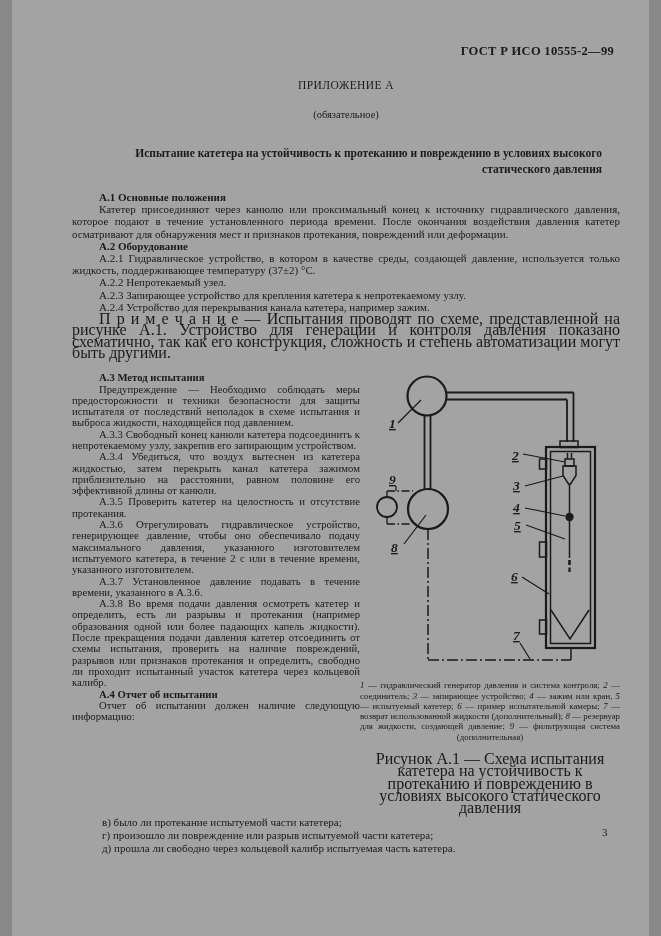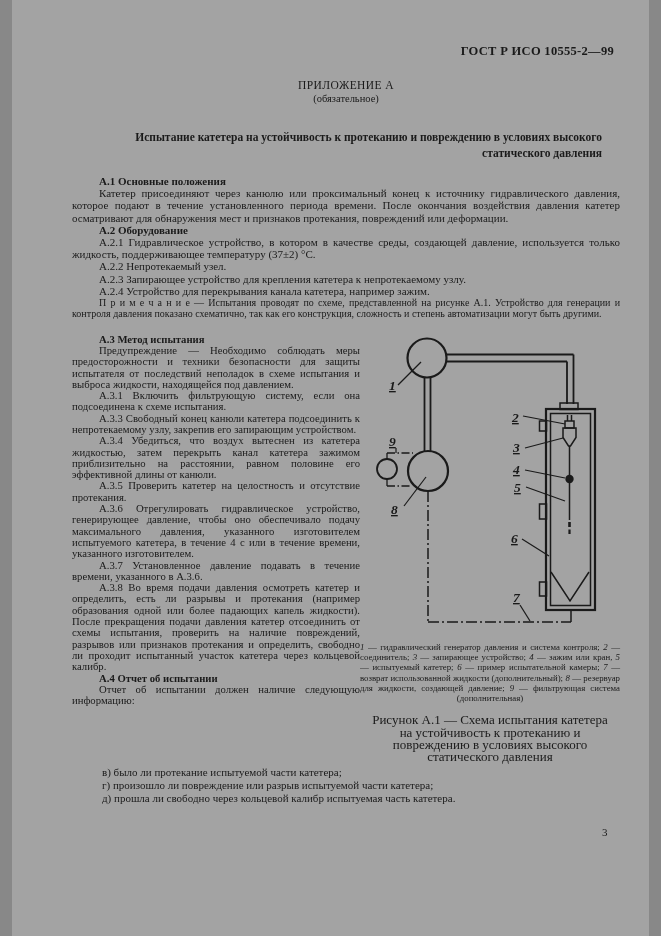--- a/index.html
+++ b/index.html
@@ -7,48 +7,48 @@
     position:relative; width:637px; height:936px; margin:0 auto;
     background:#a3a3a3; color:#1a1a1a;
     font-family:"Liberation Serif","DejaVu Serif",serif;
     overflow:hidden;
   }
   .content { position:absolute; left:60px; top:44px; width:548px; }
 
   .std-header { text-align:right; font-weight:700; font-size:12.5px; letter-spacing:.3px; padding-right:6px; }
 
   .appendix { text-align:center; margin-top:20px; font-size:11.5px; line-height:13px; letter-spacing:.4px; }
-  .appendix-note { font-size:10.5px; letter-spacing:0; margin-top:0; }
+  .appendix-note { font-size:10.5px; letter-spacing:0; margin-top:16px; }
 
   .doc-title { text-align:right; font-weight:700; font-size:11.5px; line-height:16px; margin-top:24px; padding:0 18px; }
 
   .body-text { font-size:11px; line-height:12.2px; text-align:justify; hyphens:auto; }
   .body-text p, .col-left p { margin:0; text-indent:27px; }
   .sec-heading { font-weight:700; text-indent:27px; margin:0; }
   .mt { margin-top:14px; }
 
-  .note-paragraph { font-size:10px; line-height:11.3px; text-align:justify; text-indent:27px; margin:0; }
+  .note-paragraph { font-size:16px; line-height:11.3px; text-align:justify; text-indent:27px; margin:0; }
 
   .columns { display:flex; margin-top:14px; }
   .col-left { width:288px; font-size:10.7px; line-height:11.3px; text-align:justify; hyphens:auto; }
   .col-right { width:260px; }
 
   .figure-svg { display:block; }
   .figure-svg .pipe { stroke:#1a1a1a; stroke-width:1.8; fill:none; }
   .figure-svg .thick { stroke:#1a1a1a; stroke-width:2.2; fill:none; }
   .figure-svg .thin  { stroke:#1a1a1a; stroke-width:1.5; fill:none; }
   .figure-svg .leader{ stroke:#1a1a1a; stroke-width:1.2; fill:none; }
   .figure-svg .dashdot{ stroke:#1a1a1a; stroke-width:1.5; fill:none; stroke-dasharray:11 3 2 3; }
   .figure-svg .dashdot2{ stroke:#1a1a1a; stroke-width:1.3; fill:none; stroke-dasharray:8 2.5 1.5 2.5; }
   .figure-svg text { font-family:"Liberation Serif","DejaVu Serif",serif; font-size:13.5px; font-weight:700; font-style:italic; fill:#1a1a1a; text-decoration:underline; }
 
   .legend { font-size:8.8px; line-height:10.3px; text-align:justify; text-align-last:center; margin-top:2px; }
   .legend i { font-style:italic; }
 
-  .figure-caption { text-align:center; font-size:13px; line-height:12.3px; margin-top:11px; padding:0 8px; }
+  .figure-caption { text-align:center; font-size:16px; line-height:12.3px; margin-top:11px; padding:0 8px; }
 
   .report-list { margin-top:2px; font-size:11px; line-height:13px; }
   .report-list p { margin:0; text-indent:30px; }
 
   .page-num { position:absolute; top:826px; left:590px; font-size:11px; }
 </style>
 </head>
 <body>
 
 <div class="page">
@@ -71,25 +71,24 @@
       <p>А.2.2 Непротекаемый узел.</p>
       <p>А.2.3 Запирающее устройство для крепления катетера к непротекаемому узлу.</p>
       <p>А.2.4 Устройство для перекрывания канала катетера, например зажим.</p>
       <p class="note-paragraph">П р и м е ч а н и е — Испытания проводят по схеме, представленной на рисунке А.1. Устройство для генерации и контроля давления показано схематично, так как его конструкция, сложность и степень автоматизации могут быть другими.</p>
     </div>
 
     <div class="columns">
       <div class="col-left">
         <p class="sec-heading">А.3 Метод испытания</p>
         <p>Предупреждение — Необходимо соблюдать меры предосторожности и техники безопасности для защиты испытателя от последствий неполадок в схеме испытания и выброса жидкости, находящейся под давлением.</p>
-        <p>А.3.1 Включить фильтрующую систему, если она подсоединена к схеме испытания.</p>
         <p>А.3.3 Свободный конец канюли катетера подсоединить к непротекаемому узлу, закрепив его запирающим устройством.</p>
         <p>А.3.4 Убедиться, что воздух вытеснен из катетера жидкостью, затем перекрыть канал катетера зажимом приблизительно на расстоянии, равном половине его эффективной длины от канюли.</p>
         <p>А.3.5 Проверить катетер на целостность и отсутствие протекания.</p>
-        <p>А.3.6 Отрегулировать гидравлическое устройство, генерирующее давление, чтобы оно обеспечивало подачу максимального давления, указанного изготовителем испытуемого катетера, в течение 4 с или в течение времени, указанного изготовителем.</p>
+        <p>А.3.6 Отрегулировать гидравлическое устройство, генерирующее давление, чтобы оно обеспечивало подачу максимального давления, указанного изготовителем испытуемого катетера, в течение 2 с или в течение времени, указанного изготовителем.</p>
         <p>А.3.7 Установленное давление подавать в течение времени, указанного в А.3.6.</p>
         <p>А.3.8 Во время подачи давления осмотреть катетер и определить, есть ли разрывы и протекания (например образования одной или более падающих капель жидкости). После прекращения подачи давления катетер отсоединить от схемы испытания, проверить на наличие повреждений, разрывов или признаков протекания и определить, свободно ли проходит испытанный участок катетера через кольцевой калибр.</p>
         <p class="sec-heading">А.4 Отчет об испытании</p>
         <p>Отчет об испытании должен наличие следующую информацию:</p>
       </div>
 
       <div class="col-right">
         <svg class="figure-svg" width="260" height="306" viewBox="0 0 260 306" xmlns="http://www.w3.org/2000/svg">
 
           <path class="pipe" d="M86,20.5 H213.5 M86,27.5 H207"></path>

